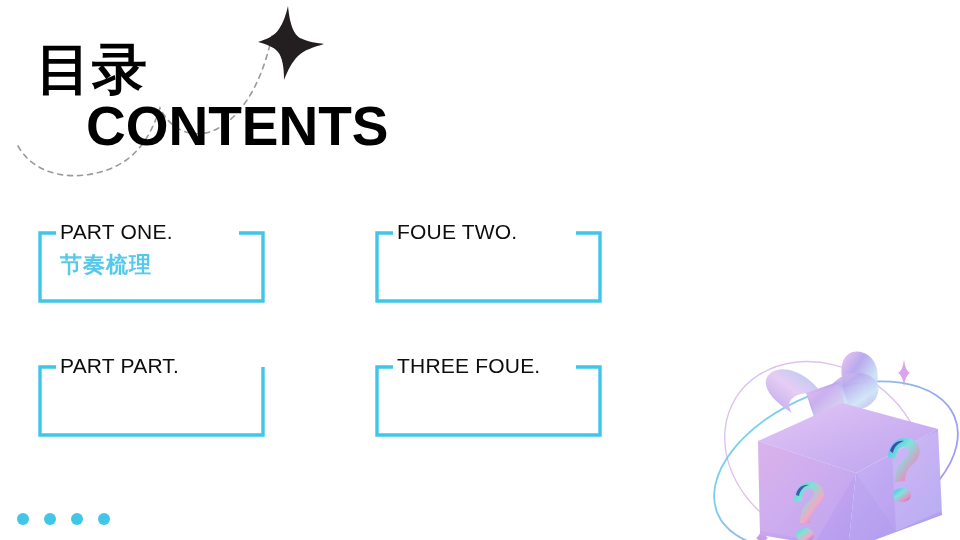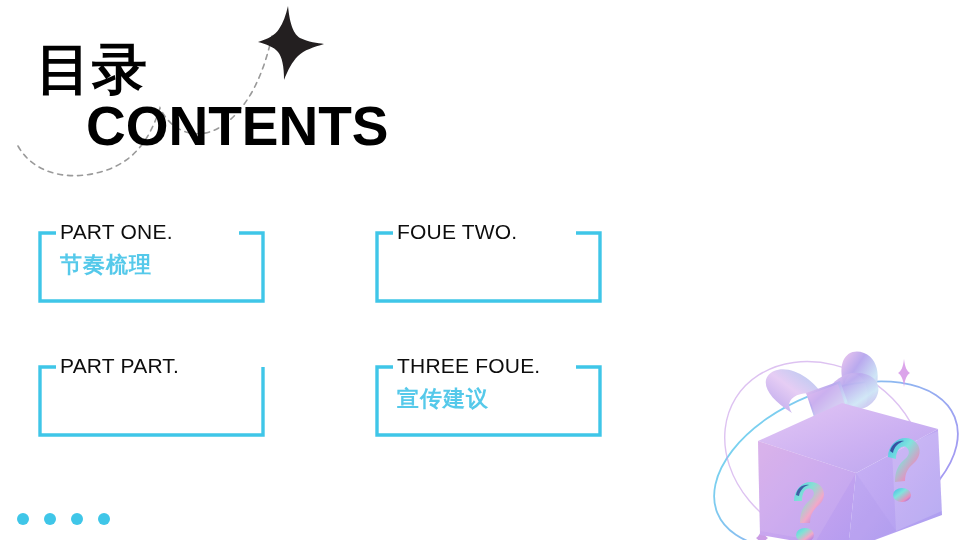--- a/index.html
+++ b/index.html
@@ -193,21 +193,20 @@
         <div class="part-label">PART PART.</div>
       </div>
     </div>
 
     <div class="part-card">
       <svg class="part-frame" viewBox="0 0 227 72" xmlns="http://www.w3.org/2000/svg">
         <path d="M 26,2 L 2,2 L 2,70 L 225,70 L 225,2 L 201,2" fill="none" stroke="#3fc6e8" stroke-width="3.4" stroke-linecap="butt"></path>
       </svg>
       <div class="part-text">
         <div class="part-label">THREE FOUE.</div>
-        <div class="part-title-cn">宣传建议</div>
       </div>
     </div>
 
   </div>
 
   <div id="dots">
     <span class="dot"></span>
     <span class="dot"></span>
     <span class="dot"></span>
     <span class="dot"></span>

